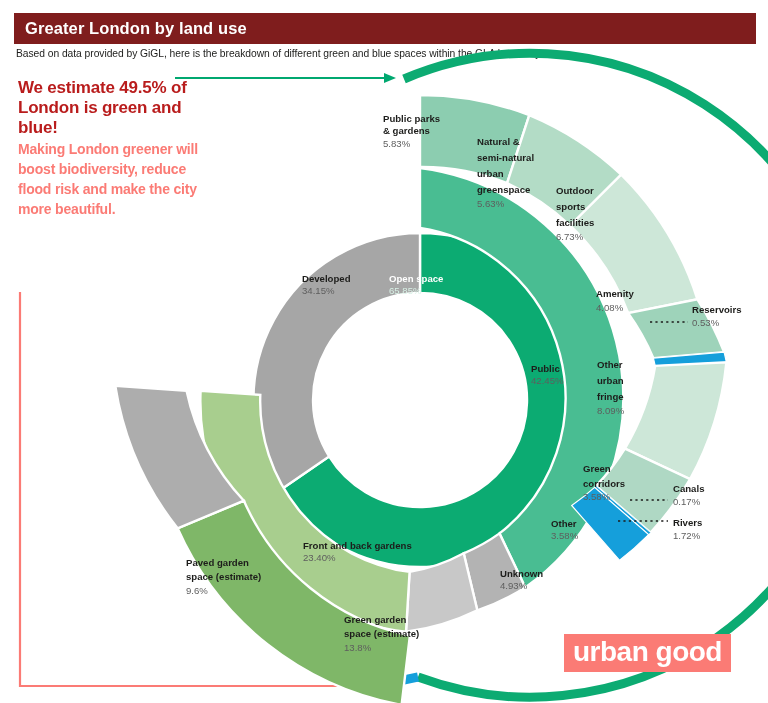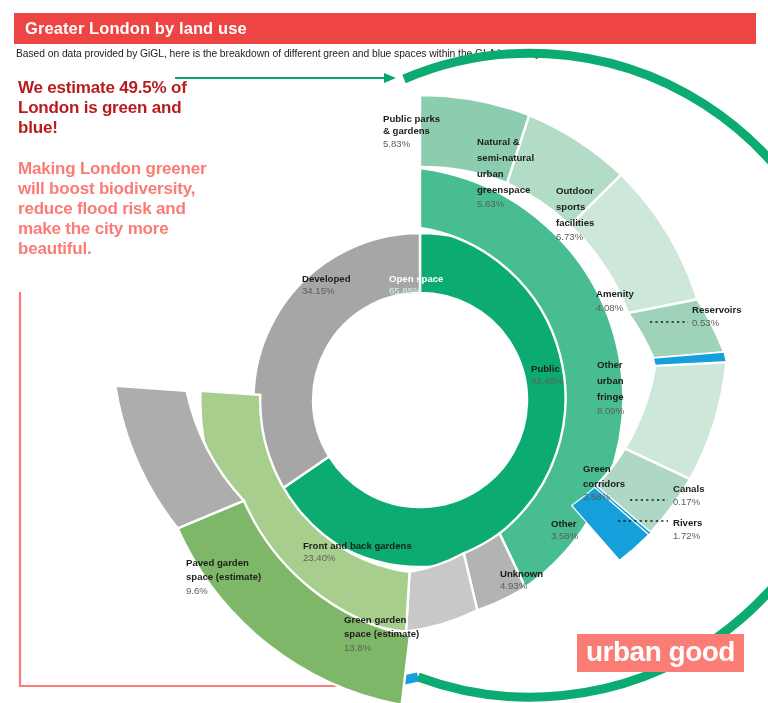--- a/index.html
+++ b/index.html
@@ -1,40 +1,40 @@
 <!DOCTYPE html>
 <html><head>
 <meta charset="utf-8">
 <style>
   html,body{margin:0;padding:0;background:#ffffff;}
   body{width:768px;height:703px;position:relative;overflow:hidden;
        font-family:"Liberation Sans","DejaVu Sans",sans-serif;}
 
   #header-bar{position:absolute;left:14px;top:13px;width:742px;height:31px;
-       background:#ef4444;display:flex;align-items:center;}
+       background:#7f1d1d;display:flex;align-items:center;}
   #header-bar .ttl{color:#ffffff;font-size:16.5px;font-weight:bold;
        letter-spacing:.1px;padding-left:11px;}
 
   #subtitle{position:absolute;left:16px;top:48px;width:740px;
        font-size:10.3px;color:#1d1d1b;letter-spacing:-.05px;}
 
   #callout{position:absolute;left:18px;top:78px;width:190px;}
   #callout .green{color:#b91c1c;font-size:17px;font-weight:bold;
        line-height:20px;letter-spacing:-.2px;}
-  #callout .pink{color:#FB7B75;font-size:17px;font-weight:bold;
-       line-height:20px;letter-spacing:-.2px;margin-top:21px;}
+  #callout .pink{color:#FB7B75;font-size:14px;font-weight:bold;
+       line-height:20px;letter-spacing:-.2px;margin-top:1px;}
 
   #sunburst{position:absolute;left:0;top:0;}
 
   .slice-label{font-size:9.6px;fill:#1d1d1b;font-weight:bold;}
   .slice-val{font-size:9.6px;fill:#5e5e5e;font-weight:normal;}
   .slice-label.onwhite{fill:#ffffff;}
   .slice-val.onwhite{fill:#d9f2e7;}
 
-  #logo{position:absolute;left:577px;top:634px;}
+  #logo{position:absolute;left:564px;top:634px;}
   #logo .lg{background:#FB7B75;color:#ffffff;font-size:28px;
        font-weight:bold;letter-spacing:-.5px;padding:2px 9px 4px 9px;
        display:inline-block;line-height:32px;}
 </style>
 </head>
 <body>
 
 <div id="header-bar">
   <span class="ttl">Greater London by land use</span>
 </div>

